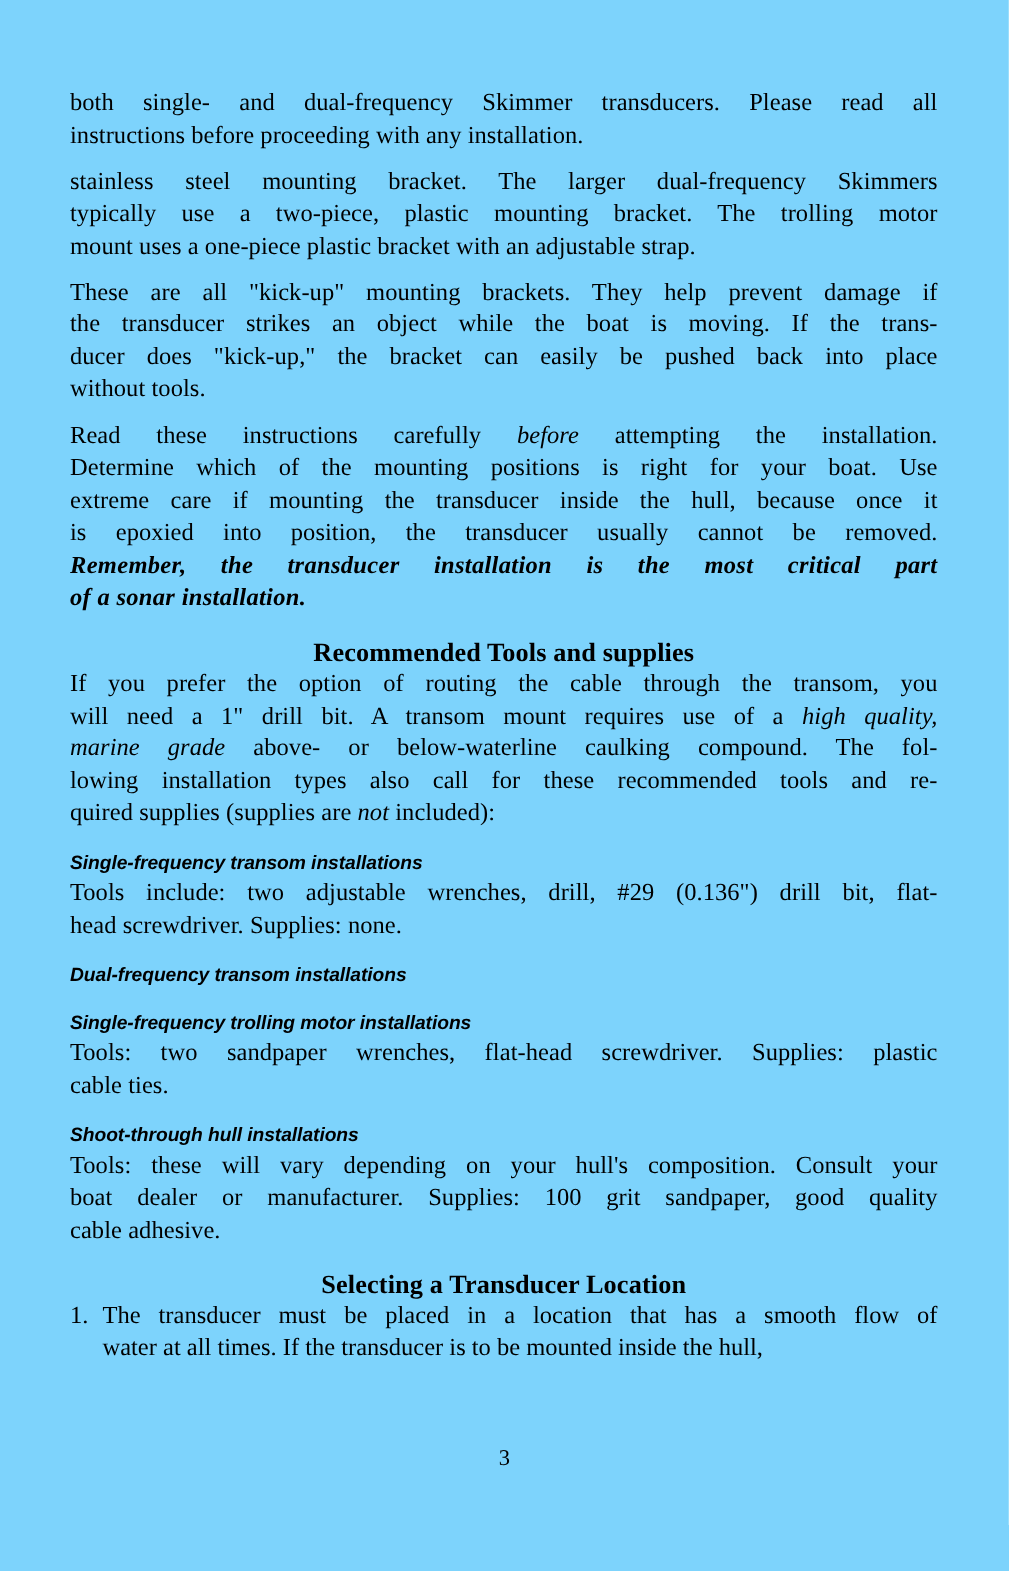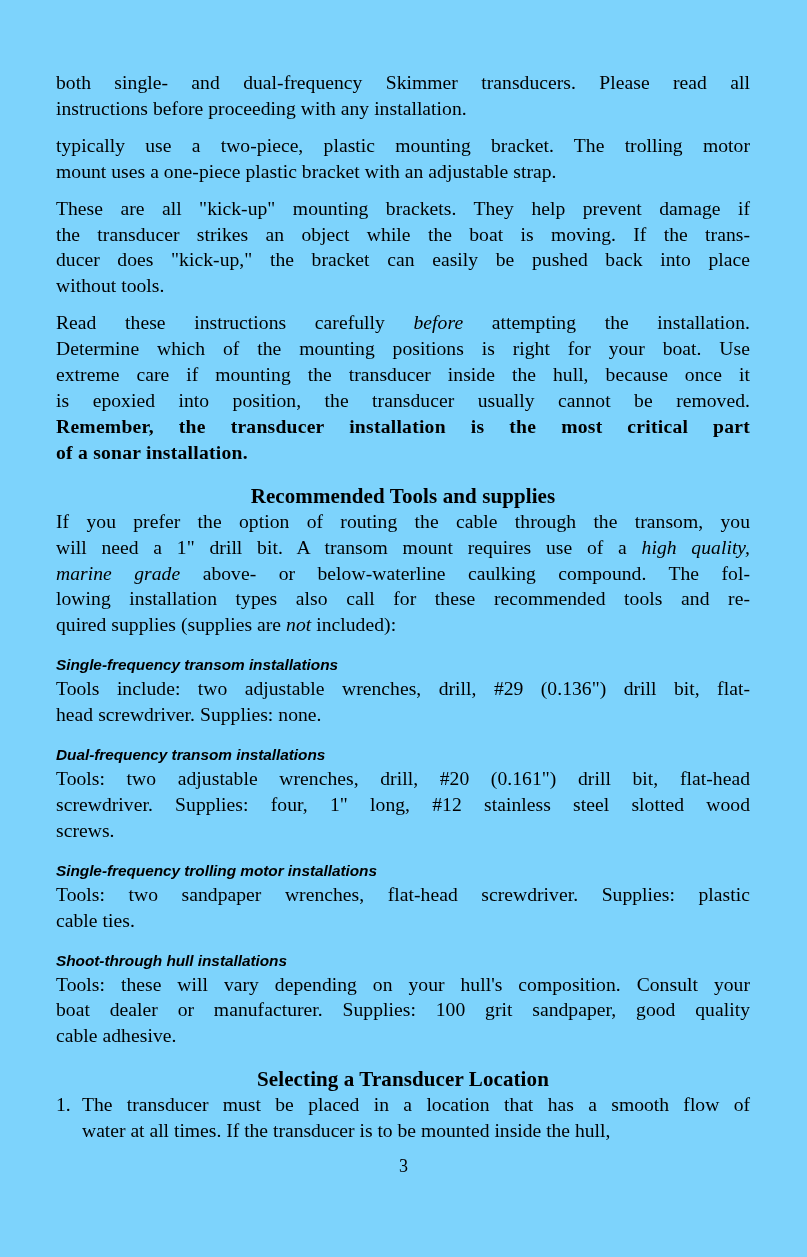--- a/index.html
+++ b/index.html
@@ -73,21 +73,21 @@
     font-size: 15.4px;
     font-weight: bold;
     line-height: 22px;
     text-align: left;
     letter-spacing: -0.05px;
     font-style: italic;
   }
 
   
   .ital { font-style: italic; }
-  .bold-ital { font-weight: bold; letter-spacing: 0.25px; }
+  .bold-ital { font-style: italic; font-weight: bold; letter-spacing: 0.25px; }
 
   
   ol.num-list {
     margin: 0;
     padding: 0;
     list-style: none;
     font-size: 19.6px;
     line-height: 25.9px;
   }
   ol.num-list li {
@@ -120,20 +120,21 @@
 
 <div class="page">
   <div class="content">
 
     <p class="body-par">
       <span class="ln">both single- and dual-frequency Skimmer transducers. Please read all</span>
       <span class="ln last">instructions before proceeding with any installation.</span>
     </p>
 
     <p class="body-par">
+      <span class="ln">stainless steel mounting bracket. The larger dual-frequency Skimmers</span>
       <span class="ln">typically use a two-piece, plastic mounting bracket. The trolling motor</span>
       <span class="ln last">mount uses a one-piece plastic bracket with an adjustable strap.</span>
     </p>
 
     <p class="body-par">
       <span class="ln">These are all "kick-up" mounting brackets. They help prevent damage if</span>
       <span class="ln">the transducer strikes an object while the boat is moving. If the trans-</span>
       <span class="ln">ducer does "kick-up," the bracket can easily be pushed back into place</span>
       <span class="ln last">without tools.</span>
     </p>
@@ -156,25 +157,20 @@
       <span class="ln last"><span>quired supplies (supplies are </span><span class="ital">not</span><span> included):</span></span>
     </p>
 
     <h3 class="sans-head">Single-frequency transom installations</h3>
     <p class="body-par">
       <span class="ln">Tools include: two adjustable wrenches, drill, #29 (0.136") drill bit, flat-</span>
       <span class="ln last">head screwdriver. Supplies: none.</span>
     </p>
 
     <h3 class="sans-head">Dual-frequency transom installations</h3>
-    <p class="body-par">
-      <span class="ln">Tools: two adjustable wrenches, drill, #20 (0.161") drill bit, flat-head</span>
-      <span class="ln">screwdriver. Supplies: four, 1" long, #12 stainless steel slotted wood</span>
-      <span class="ln last">screws.</span>
-    </p>
 
     <h3 class="sans-head">Single-frequency trolling motor installations</h3>
     <p class="body-par">
       <span class="ln">Tools: two sandpaper wrenches, flat-head screwdriver. Supplies: plastic</span>
       <span class="ln last">cable ties.</span>
     </p>
 
     <h3 class="sans-head">Shoot-through hull installations</h3>
     <p class="body-par">
       <span class="ln">Tools: these will vary depending on your hull's composition. Consult your</span>

